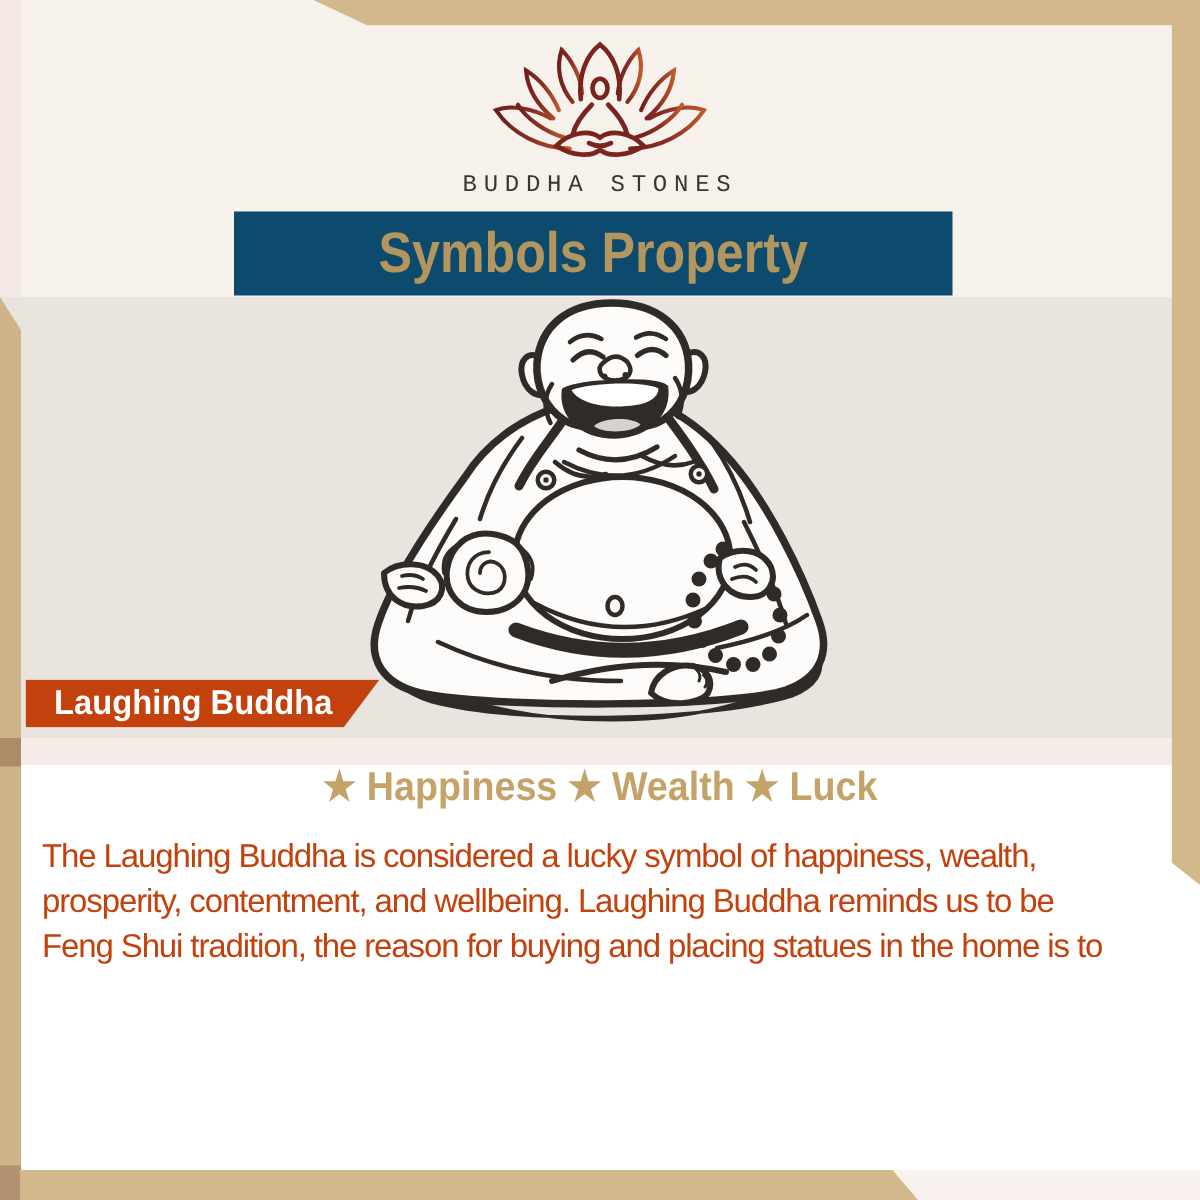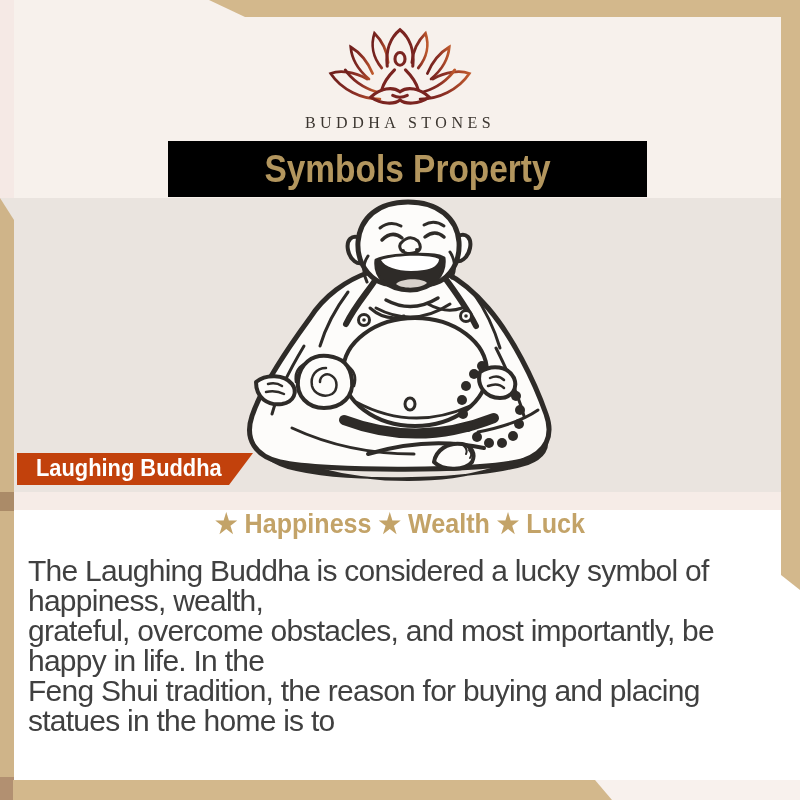--- a/index.html
+++ b/index.html
@@ -22,37 +22,37 @@
             clip-path:polygon(0 0,19px 0,19px 590px,0 575px);}
   .left-strip{left:0;top:198px;width:14px;height:582px;background:#cfb489;
             clip-path:polygon(0 0,14px 22px,14px 582px,0 582px);}
   .left-dark1{left:0;top:492px;width:14px;height:19px;background:#ab8b68;}
   .left-dark2{left:0;top:777px;width:14px;height:23px;background:#b29071;}
   .bottom-band{left:13px;top:780px;width:599px;height:20px;background:#d3b88c;
             clip-path:polygon(0 0,582px 0,599px 20px,0 20px);}
 
   
   .brand-text{left:0;top:114px;width:800px;text-align:center;
-      font-family:Liberation Serif, serif;font-size:16px;letter-spacing:4.5px;
+      font-family:Liberation Mono, monospace;font-size:16px;letter-spacing:4.5px;
       color:#3b352f;}
-  .title-panel{left:168px;top:141px;width:479px;height:56px;background:#000000;}
+  .title-panel{left:156px;top:141px;width:479px;height:56px;background:#0c4a6e;}
   .title-text{width:100%;line-height:56px;text-align:center;font-weight:bold;
       font-size:38px;color:#b3965e;transform:scaleX(0.88);transform-origin:center;}
 
   
   .banner{left:17px;top:453px;width:236px;height:32px;background:#c2410c;
       clip-path:polygon(0 0,236px 0,212px 32px,0 32px);}
   .banner-text{padding-left:20px;line-height:31px;color:#ffffff;font-weight:bold;
       font-size:23px;transform:scaleX(0.95);transform-origin:left center;}
 
   
   .benefits{left:0;top:508px;width:800px;text-align:center;font-weight:bold;
       font-size:27px;color:#c3a368;transform:scaleX(0.93);transform-origin:center;}
-  .desc{left:28px;top:556px;width:756px;font-size:30px;line-height:30px;
-      letter-spacing:-0.75px;color:#404040;}
+  .desc{left:28px;top:556px;width:756px;font-size:22px;line-height:30px;
+      letter-spacing:-0.75px;color:#c2410c;}
 
   svg{display:block;}
 </style>
 </head>
 <body>
 
 <div class="abs bg-top"></div>
 <div class="abs left-pink"></div>
 <div class="abs bg-mid"></div>
 <div class="abs band-pink"></div>
@@ -195,15 +195,15 @@
 </svg>
 
 <div class="abs banner">
   <div class="banner-text">Laughing Buddha</div>
 </div>
 
 <div class="abs benefits">★ Happiness ★ Wealth ★ Luck</div>
 
 <div class="abs desc">
   <div>The Laughing Buddha is considered a lucky symbol of happiness, wealth,</div>
-  <div>grateful, overcome obstacles, and most importantly, be happy in life. In the</div>
+  <div>prosperity, contentment, and wellbeing. Laughing Buddha reminds us to be</div>
   <div>Feng Shui tradition, the reason for buying and placing statues in the home is to</div>
 </div>
 
 </body></html>

